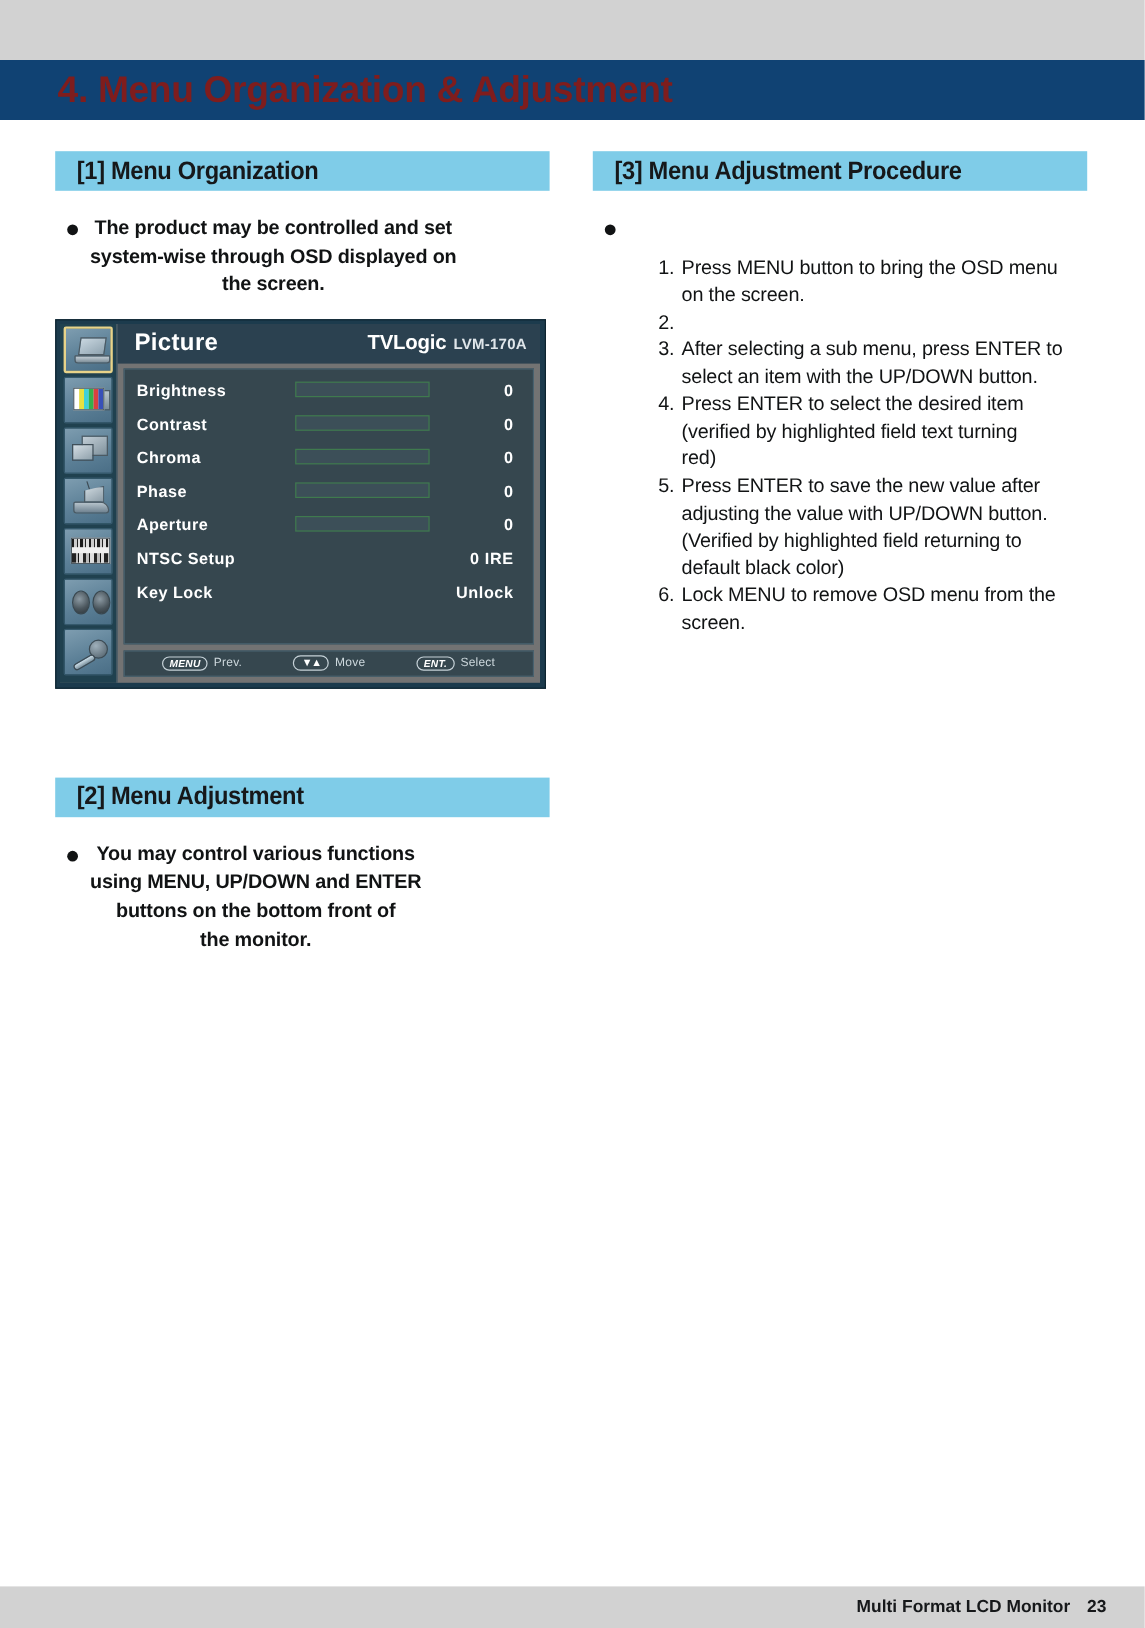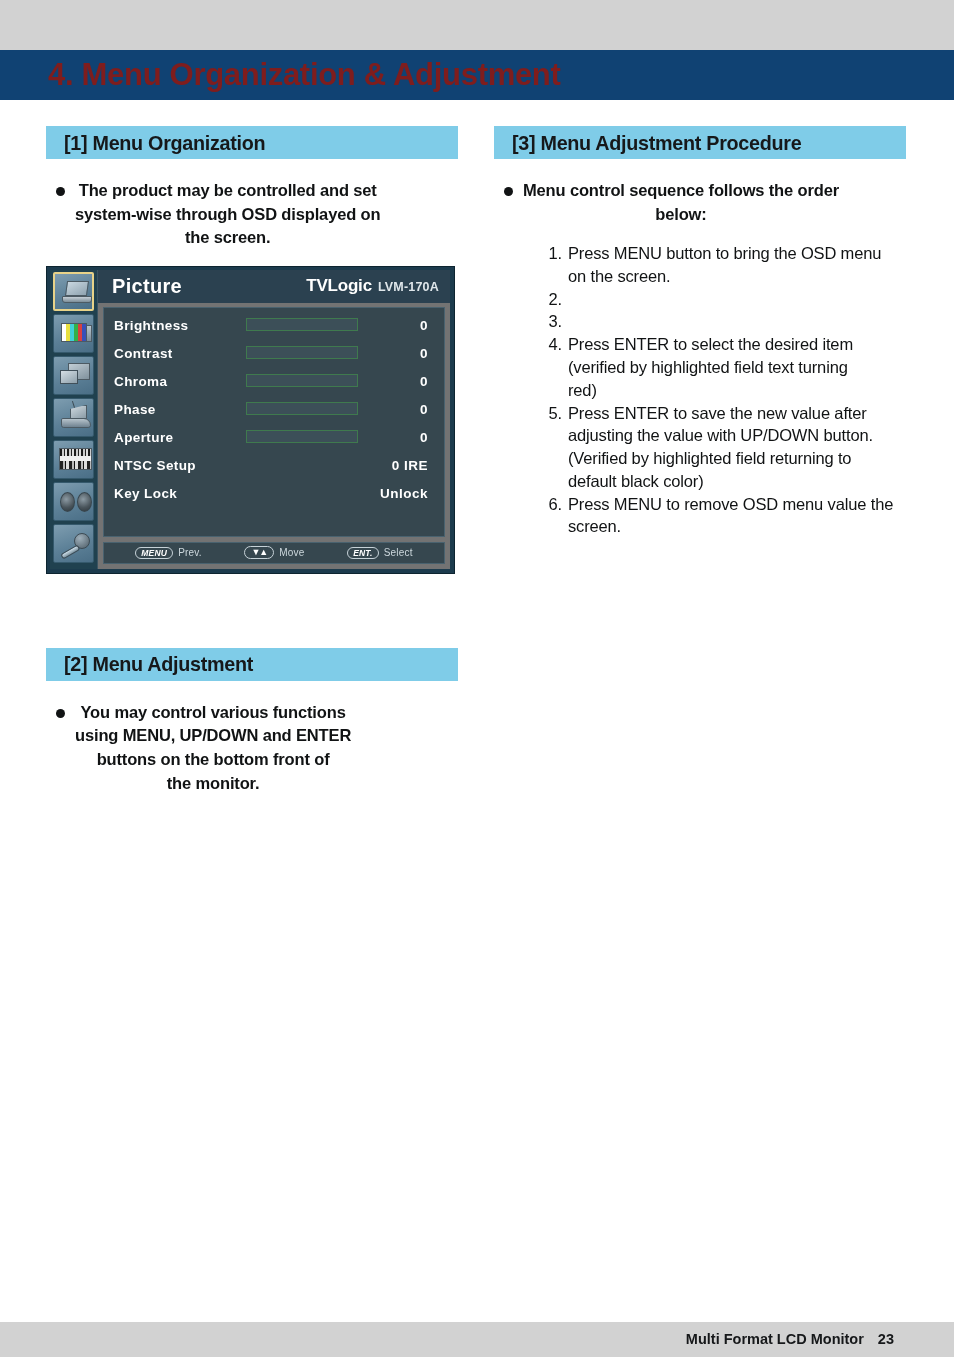--- a/index.html
+++ b/index.html
@@ -371,21 +371,21 @@
 
   
   .footer-band {
     position: absolute;
     left: 0; bottom: 0;
     width: 954px; height: 35px;
     background: #d2d2d2;
   }
   .footer-text {
     position: absolute;
-    right: 60px; bottom: 0;
+    right: 32px; bottom: 0;
     height: 35px;
     line-height: 35px;
     font-size: 14.5px;
     font-weight: bold;
     color: #16181a;
     display: flex;
     align-items: center;
     gap: 14px;
   }
 </style>
@@ -551,58 +551,58 @@
   </div>
 
   <div class="col-right">
 
     <div class="section-bar">
       <span class="label">[3] Menu Adjustment Procedure</span>
     </div>
 
     <div class="bullet-block">
       <span class="bullet-dot"></span>
-      <span class="bullet-text">Menu control sequence follows the order
-below:</span>
     </div>
 
     <div class="steps">
 
       <div class="step">
         <span class="step-num">1.</span>
         <span class="step-text">Press MENU button to bring the OSD menu
 on the screen.</span>
       </div>
 
       <div class="step">
         <span class="step-num">2.</span>
       </div>
 
       <div class="step">
         <span class="step-num">3.</span>
+        <span class="step-text">After selecting a sub menu, press ENTER to
+select an item with the UP/DOWN button.</span>
       </div>
 
       <div class="step">
         <span class="step-num">4.</span>
         <span class="step-text">Press ENTER to select the desired item
 (verified by highlighted field text turning
 red)</span>
       </div>
 
       <div class="step">
         <span class="step-num">5.</span>
         <span class="step-text">Press ENTER to save the new value after
 adjusting the value with UP/DOWN button.
 (Verified by highlighted field returning to
 default black color)</span>
       </div>
 
       <div class="step">
         <span class="step-num">6.</span>
-        <span class="step-text">Press MENU to remove OSD menu value the
+        <span class="step-text">Lock MENU to remove OSD menu from the
 screen.</span>
       </div>
 
     </div>
   </div>
 
   <div class="footer-band"></div>
   <div class="footer-text">
     <span>Multi Format LCD Monitor</span>
     <span>23</span>

